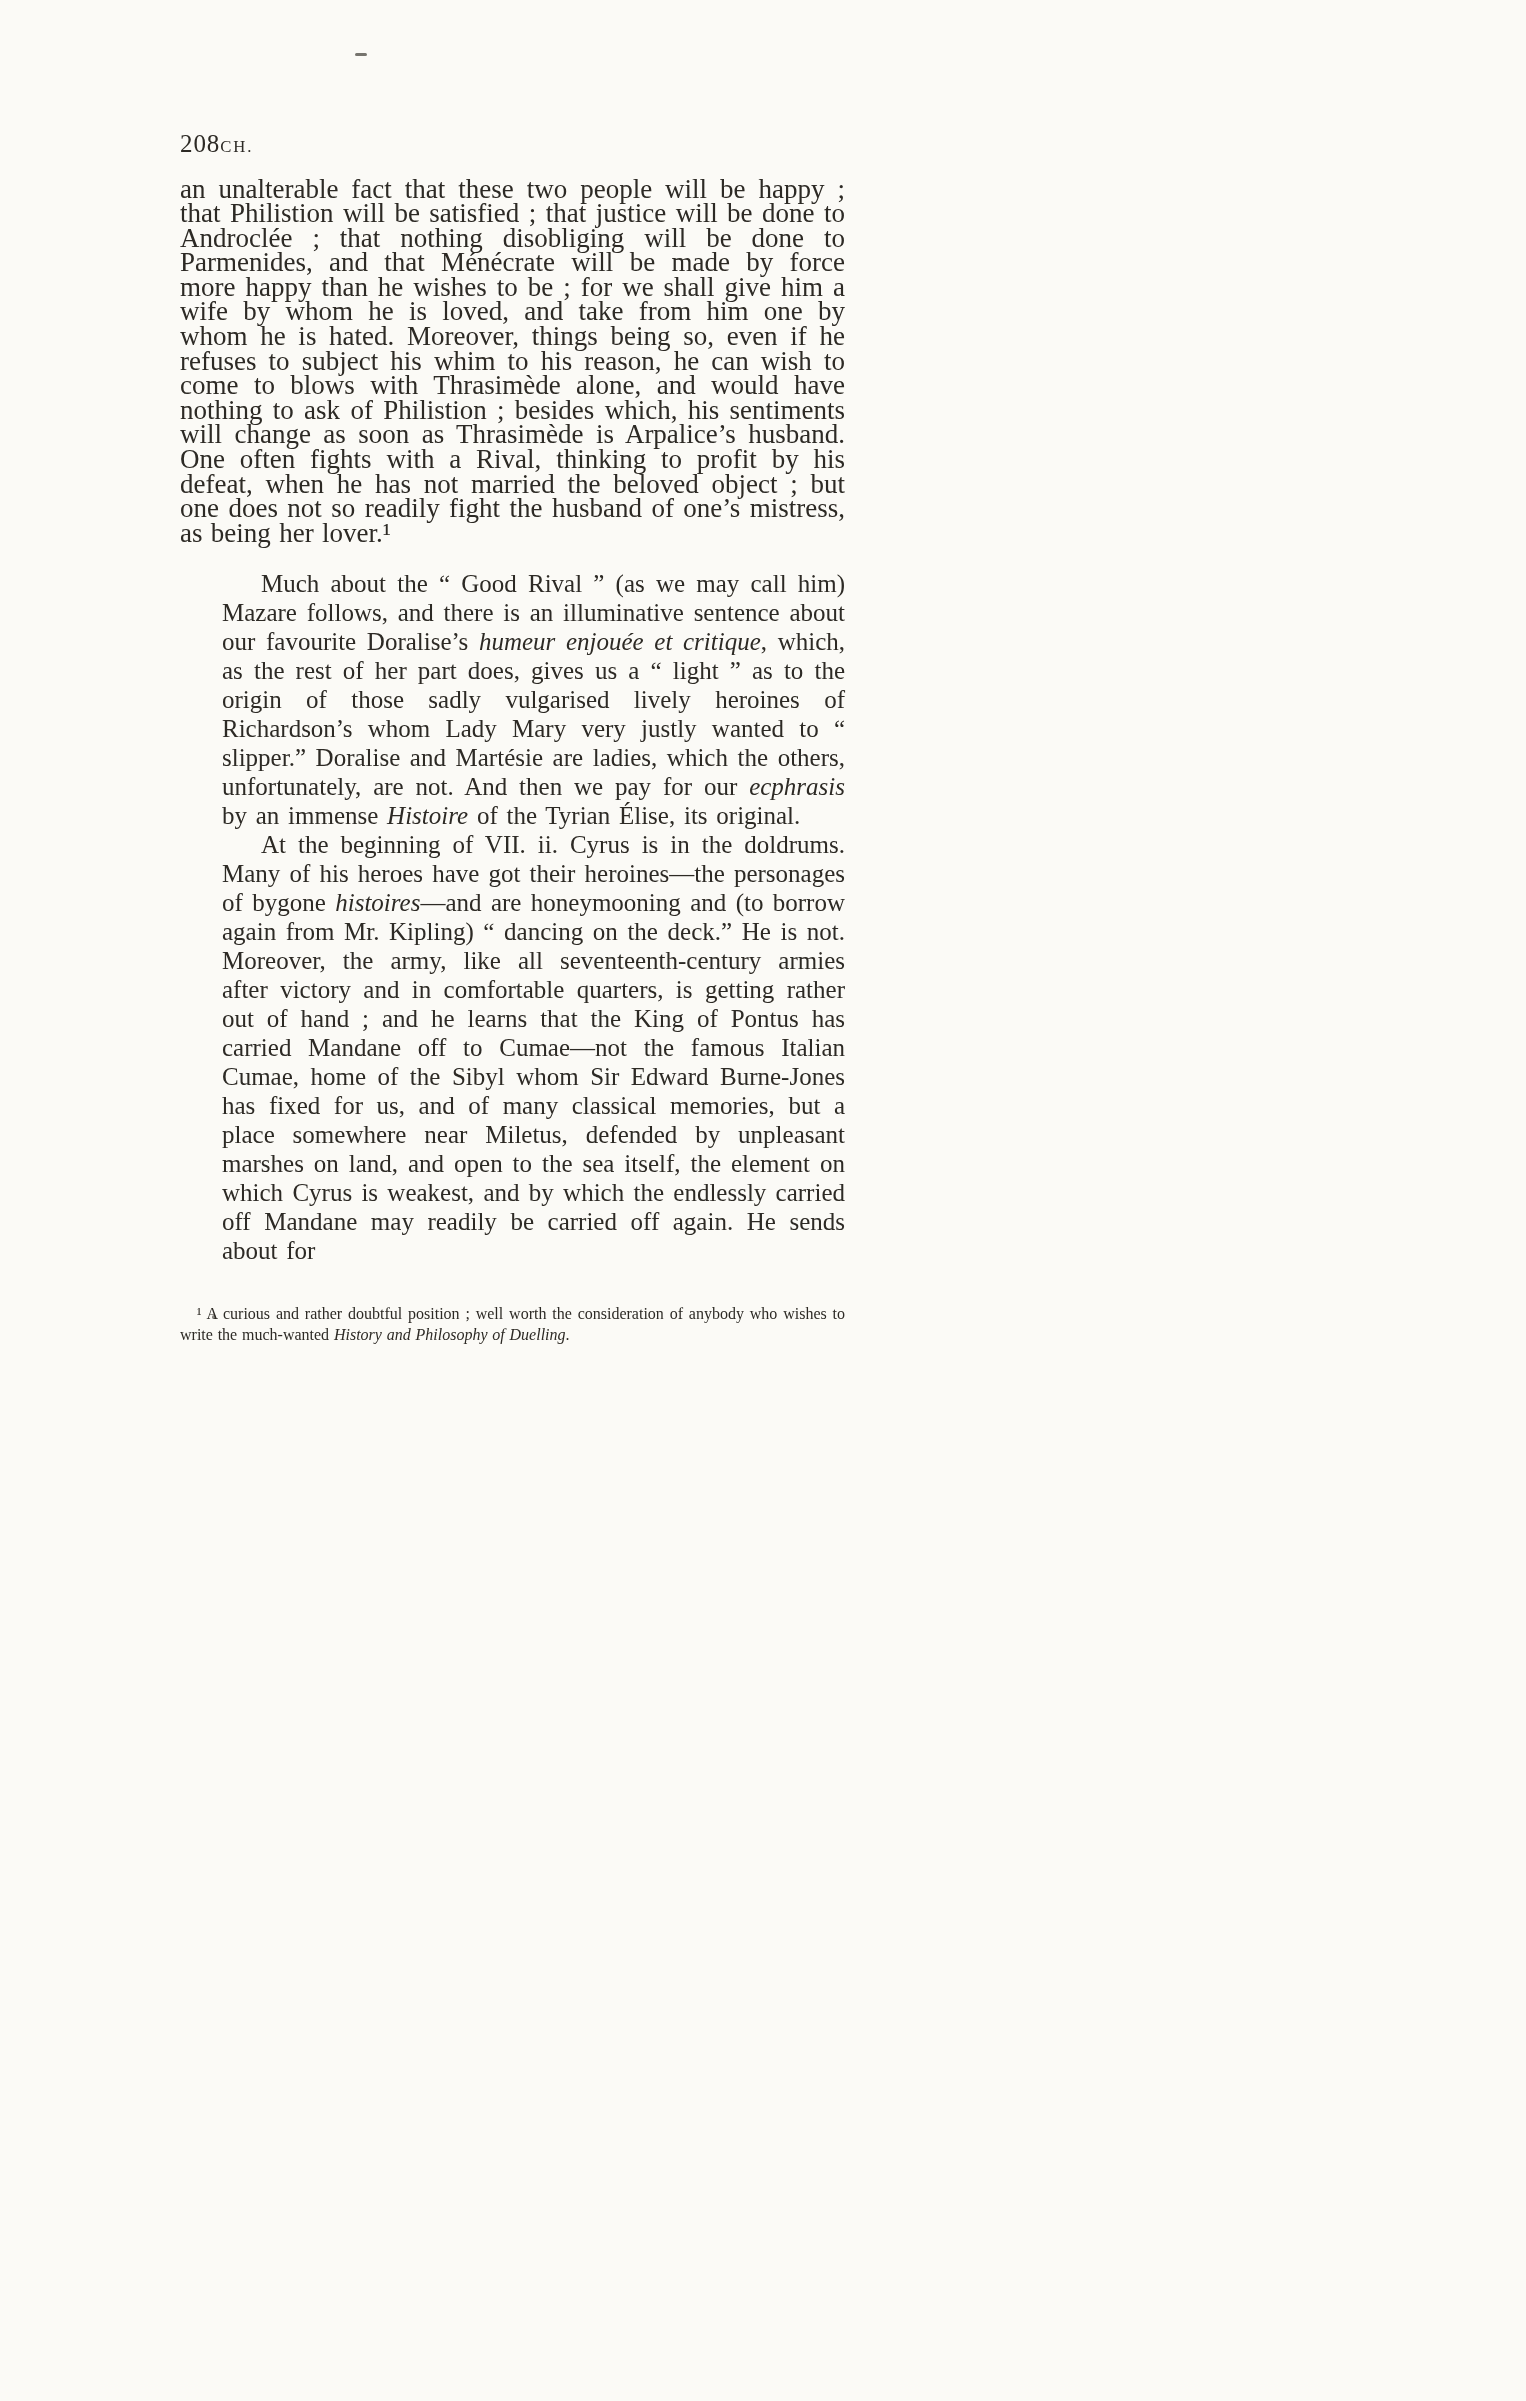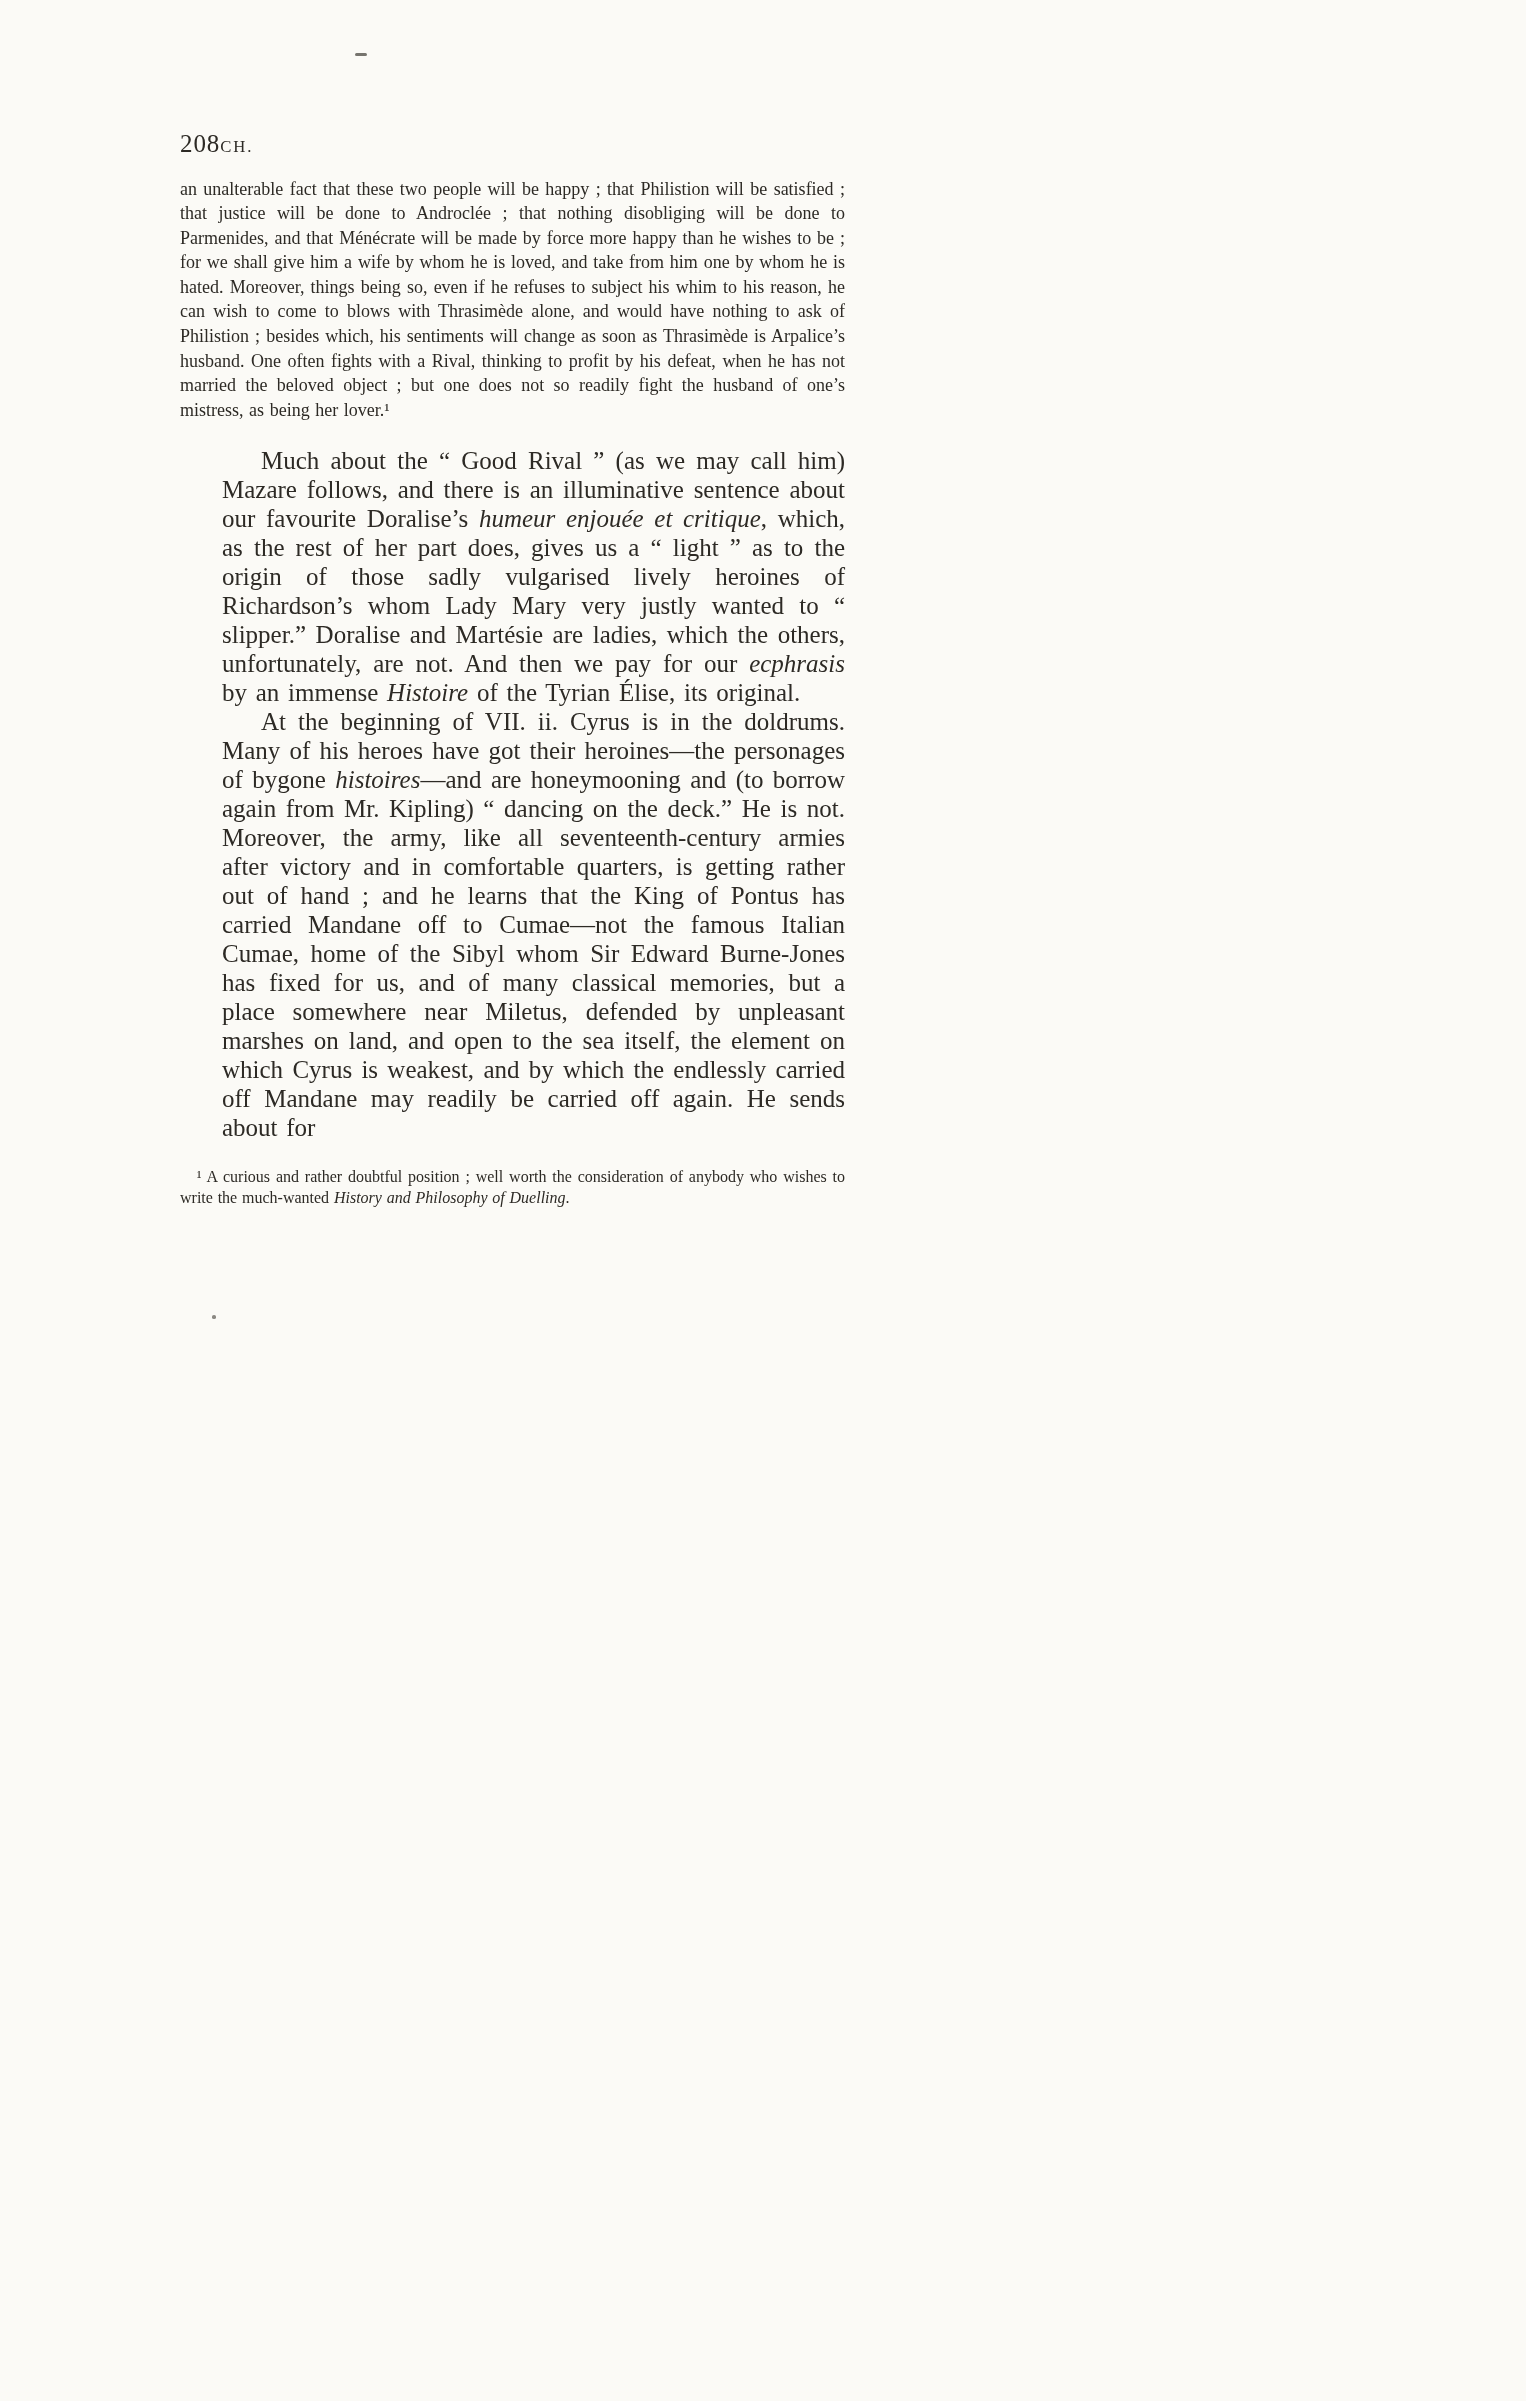--- a/index.html
+++ b/index.html
@@ -44,40 +44,40 @@
     letter-spacing: 2.8px;
     white-space: nowrap;
   }
   .chapter-marker {
     font-size: 16.7px;
     letter-spacing: 1.9px;
     margin-top: 44px;
   }
   p { color: var(--ink); }
   .excerpt {
-    font-size: 18px;
+    font-size: 27px;
     line-height: 24.6px;
     text-align: justify;
     word-spacing: 0.06em;
   }
   .body-para {
     font-size: 25px;
     line-height: 29px;
     text-align: justify;
     word-spacing: 0.1em;
     margin-left: 42px;
   }
   .body-para.first {
     margin-top: 24px;
   }
   .body-para.indented {
     text-indent: 39px;
   }
   .footnote {
-    margin-top: 24px;
+    margin-top: 38px;
     font-size: 16px;
     line-height: 21px;
     text-align: justify;
     text-indent: 16.7px;
     word-spacing: 0.05em;
   }
   i { font-style: italic; }
   .artifact-dash {
     position: absolute;
     left: 355px;

